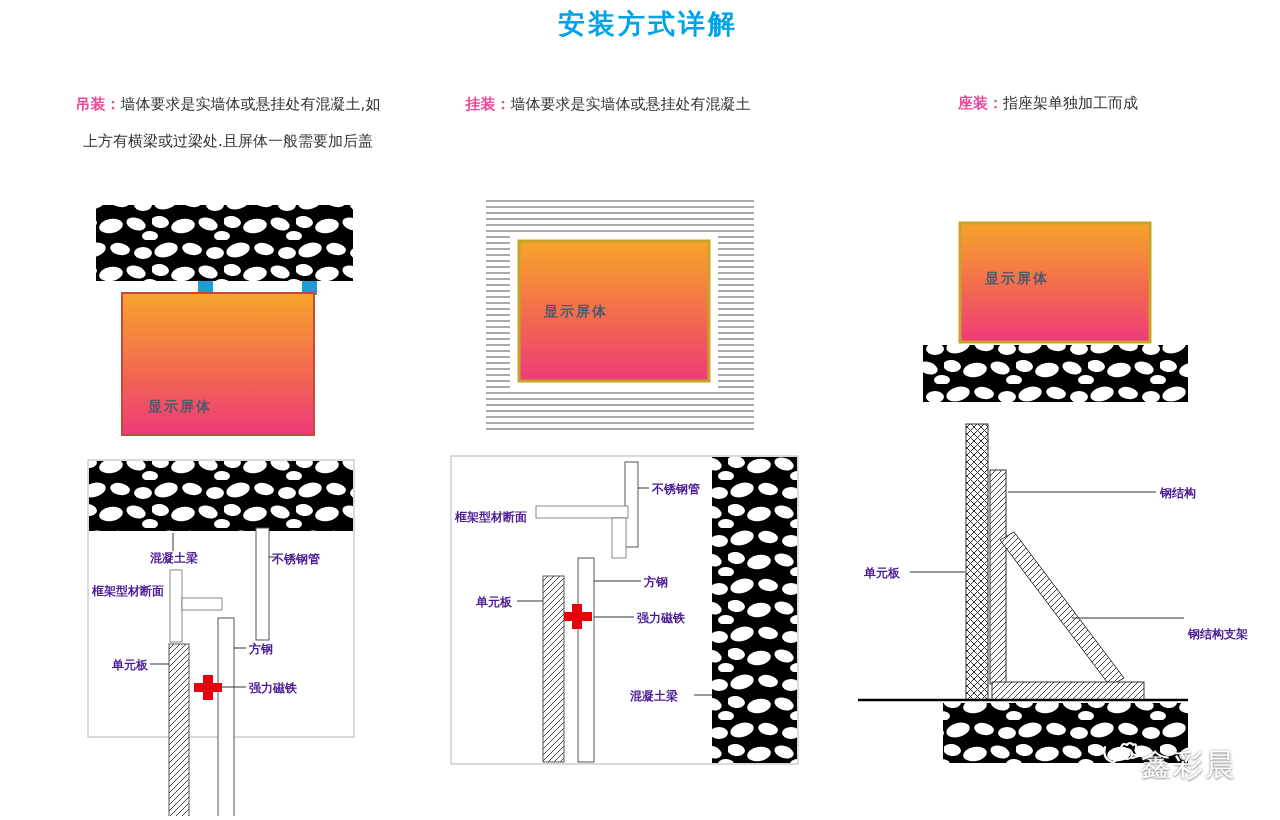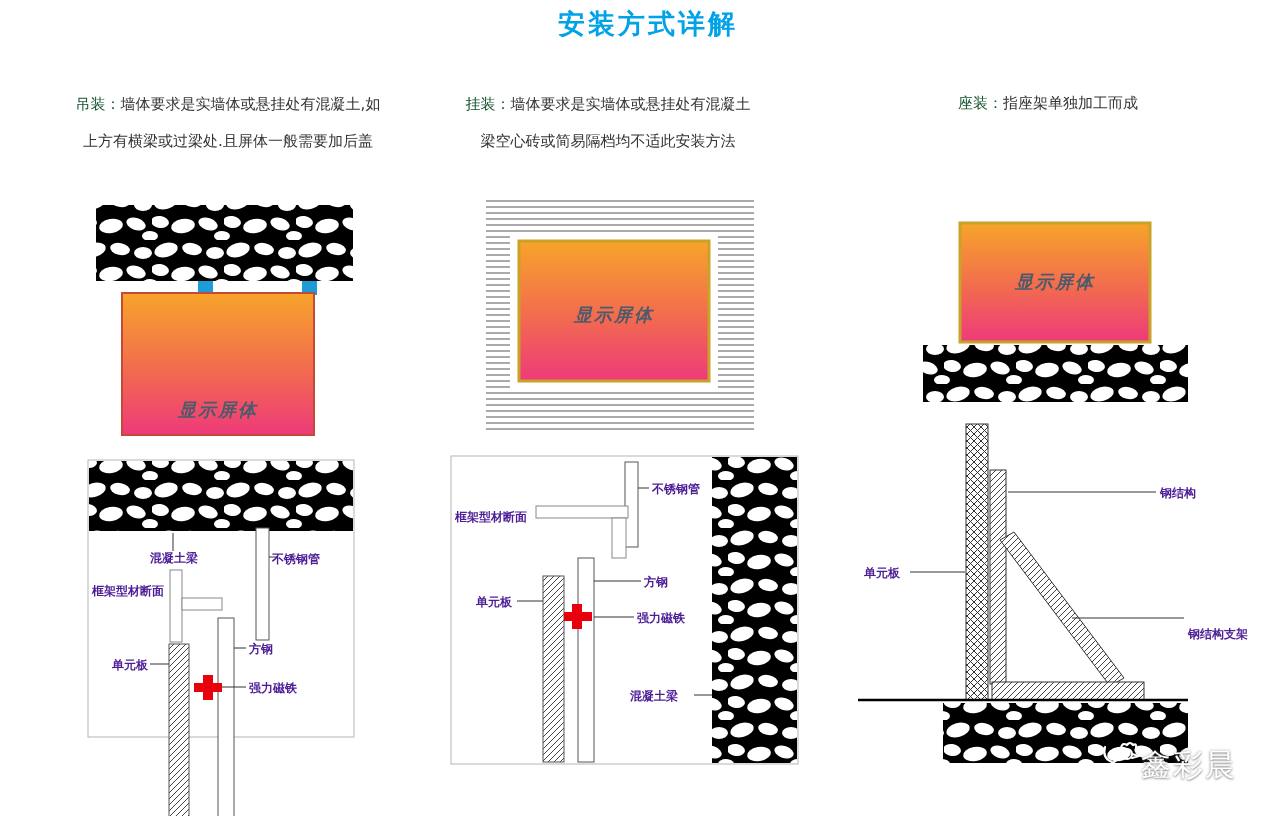--- a/index.html
+++ b/index.html
@@ -3,23 +3,23 @@
 <meta charset="utf-8">
 <style>
   html,body{margin:0;padding:0;background:#fff;}
   .page{position:relative;width:1280px;height:816px;background:#fff;overflow:hidden;
         font-family:"DejaVu Sans",sans-serif;margin-left:8px;}
   .title{position:absolute;top:6px;left:0;width:100%;text-align:center;
          font-size:27px;font-weight:700;color:#00A2E8;letter-spacing:3px;}
   .diagram-layer{position:absolute;left:0;top:0;}
   .desc{position:absolute;font-size:15px;line-height:37px;color:#333;
         text-align:center;white-space:nowrap;}
-  .desc .hd{color:#14532d;font-weight:400;}
-  .screen-label{position:absolute;font-size:18px;font-weight:600;color:#4D5A6B;
-        text-align:center;letter-spacing:2px;font-style:italic;}
+  .desc .hd{color:#ec4899;font-weight:700;}
+  .screen-label{position:absolute;font-size:14px;font-weight:600;color:#4D5A6B;
+        letter-spacing:2px;}
   .dlabel{position:absolute;font-size:12px;font-weight:600;color:#4c1d95;white-space:nowrap;}
   .logo-text{position:absolute;font-size:30px;font-weight:400;color:#fff;letter-spacing:2px;
         text-shadow:0 0 3px rgba(110,110,110,.65), 0 1px 2px rgba(0,0,0,.35);}
 </style>
 </head>
 <body>
 
 <div class="page">
 
   <svg class="diagram-layer" width="1280" height="820" viewBox="0 0 1280 820">
@@ -137,21 +137,20 @@
 
   <div class="title">安装方式详解</div>
 
   <div class="desc" style="left:40px;top:86px;width:360px">
     <div><span class="hd">吊装：</span><span>墙体要求是实墙体或悬挂处有混凝土,如</span></div>
     <div>上方有横梁或过梁处.且屏体一般需要加后盖</div>
   </div>
 
   <div class="desc" style="left:425px;top:86px;width:350px">
     <div><span class="hd">挂装：</span><span>墙体要求是实墙体或悬挂处有混凝土</span></div>
-    <div>梁空心砖或简易隔档均不适此安装方法</div>
   </div>
 
   <div class="desc" style="left:850px;top:86px;width:380px;line-height:35px">
     <div><span class="hd">座装：</span><span>指座架单独加工而成</span></div>
   </div>
 
   <div class="screen-label" style="left:140px;top:398px;width:140px">显示屏体</div>
   <div class="screen-label" style="left:536px;top:303px;width:140px">显示屏体</div>
   <div class="screen-label" style="left:977px;top:270px;width:140px">显示屏体</div>
 

